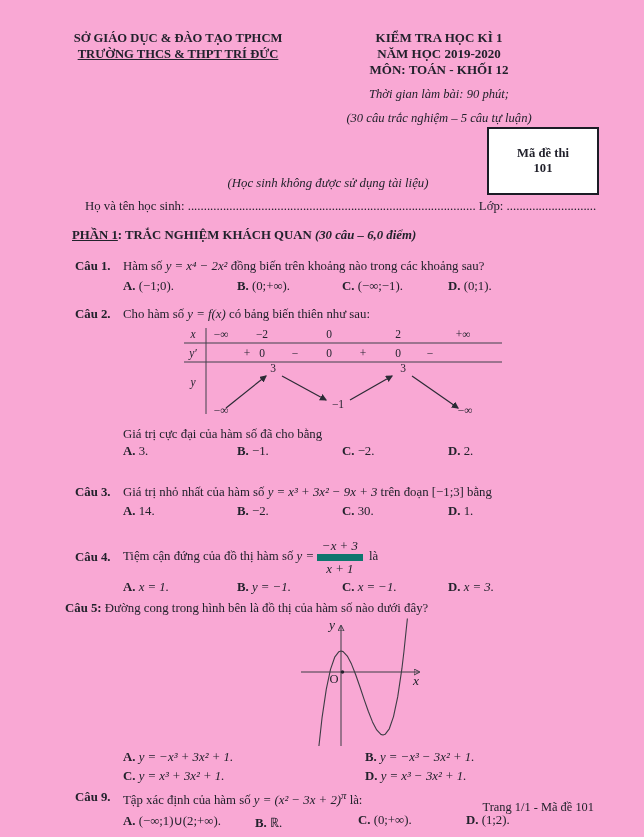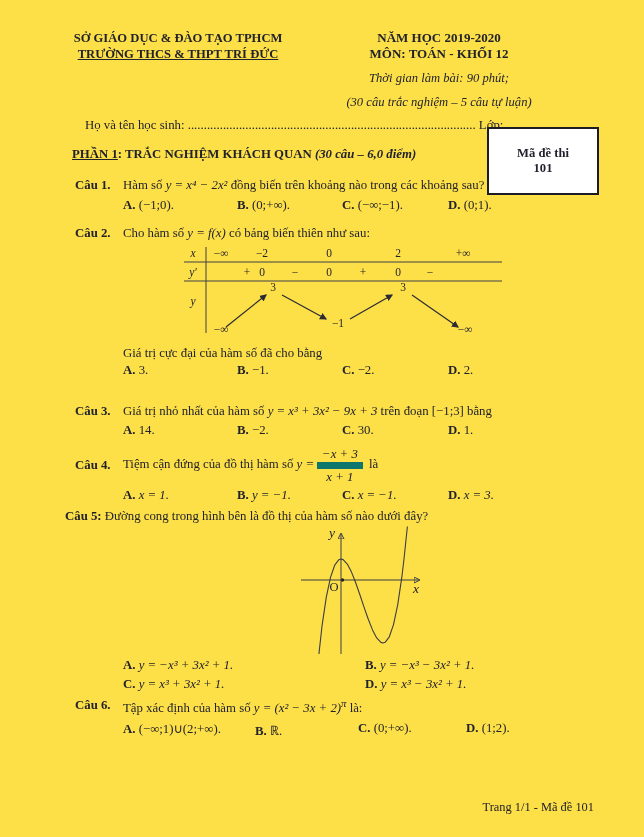--- a/index.html
+++ b/index.html
@@ -1,17 +1,17 @@
 <!DOCTYPE html>
 <html><head>
 <meta charset="utf-8">
 <style>
   html,body { margin:0; padding:0; background:#fff; }
   .page {
-    position:relative; width:644px; height:837px; background:#fde047;
+    position:relative; width:644px; height:837px; background:#f9a8d4;
     font-family:"Liberation Serif", serif; font-size:12.8px; color:#22222c;
     box-sizing:border-box; padding:30px 48px 0 60px; overflow:hidden;
   }
   .ul { text-decoration:underline; }
   .fm { font-style:italic; }
   
   .header { display:flex; }
   .h-left { width:220px; margin-left:8px; text-align:center; font-weight:bold; line-height:16px; font-size:12.6px; }
   .h-left .ul { text-decoration:underline; }
   .h-right { width:258px; margin-left:22px; text-align:center; line-height:16px; }
@@ -64,32 +64,34 @@
 <body>
 
 <div class="page">
 
   <div class="header">
     <div class="h-left">
       <div>SỞ GIÁO DỤC &amp; ĐÀO TẠO TPHCM</div>
       <div class="ul">TRƯỜNG THCS &amp; THPT TRÍ ĐỨC</div>
     </div>
     <div class="h-right">
+      <div class="bold-line">KIỂM TRA HỌC KÌ 1</div>
       <div class="bold-line">NĂM HỌC 2019-2020</div>
       <div class="bold-line">MÔN: TOÁN - KHỐI 12</div>
       <div class="it-line">Thời gian làm bài: 90 phút;</div>
       <div class="it-line">(30 câu trắc nghiệm – 5 câu tự luận)</div>
     </div>
   </div>
 
   <div class="code-box">
     <div>Mã đề thi</div>
     <div>101</div>
   </div>
 
+  <div class="notice">(Học sinh không được sử dụng tài liệu)</div>
 
   <div class="student-line">
     <span>Họ và tên học sinh:</span>
     <span>..........................................................................................</span>
     <span>Lớp:</span>
     <span>.............................</span>
   </div>
 
   <div class="section-title">
     <span class="ul">PHẦN 1</span><span>: TRẮC NGHIỆM KHÁCH QUAN </span><span class="note">(30 câu – 6,0 điểm)</span>
@@ -158,21 +160,21 @@
     <span class="qlabel">Câu 3.</span>
     <span class="qtext"><span>Giá trị nhỏ nhất của hàm số </span><span class="fm">y = x³ + 3x² − 9x + 3</span><span> trên đoạn </span><span>[−1;3]</span><span> bằng</span></span>
   </div>
   <div class="opts4" style="margin-top:4px;">
     <span><span class="okey">A.</span> <span>14.</span></span>
     <span><span class="okey">B.</span> <span>−2.</span></span>
     <span><span class="okey">C.</span> <span>30.</span></span>
     <span><span class="okey">D.</span> <span>1.</span></span>
   </div>
 
-  <div class="q q4row" style="margin-top:9px;">
+  <div class="q q4row" style="margin-top:20px;">
     <span class="qlabel">Câu 4.</span>
     <span class="qtext"><span>Tiệm cận đứng của đồ thị hàm số </span><span class="fm"><span>y =</span><span class="frac"><span class="num">−x + 3</span><span class="den">x + 1</span></span></span><span> là</span></span>
   </div>
   <div class="opts4" style="margin-top:4px;">
     <span><span class="okey">A.</span> <span class="fm">x = 1.</span></span>
     <span><span class="okey">B.</span> <span class="fm">y = −1.</span></span>
     <span><span class="okey">C.</span> <span class="fm">x = −1.</span></span>
     <span><span class="okey">D.</span> <span class="fm">x = 3.</span></span>
   </div>
 
@@ -197,21 +199,21 @@
     </svg>
   </div>
   <div class="opts2">
     <span><span class="okey">A.</span> <span class="fm">y = −x³ + 3x² + 1.</span></span>
     <span><span class="okey">B.</span> <span class="fm">y = −x³ − 3x² + 1.</span></span>
     <span><span class="okey">C.</span> <span class="fm">y = x³ + 3x² + 1.</span></span>
     <span><span class="okey">D.</span> <span class="fm">y = x³ − 3x² + 1.</span></span>
   </div>
 
   <div class="q" style="margin-top:6px;">
-    <span class="qlabel">Câu 6.</span>
+    <span class="qlabel">Câu 9.</span>
     <span class="qtext"><span>Tập xác định của hàm số </span><span class="fm"><span>y = (x² − 3x + 2)</span><sup>π</sup></span><span> là:</span></span>
   </div>
   <div class="opts4" style="grid-template-columns:132px 103px 108px auto; margin-top:5px;">
     <span><span class="okey">A.</span> <span>(−∞;1)∪(2;+∞).</span></span>
     <span><span class="okey">B.</span> <span>ℝ.</span></span>
     <span><span class="okey">C.</span> <span>(0;+∞).</span></span>
     <span><span class="okey">D.</span> <span>(1;2).</span></span>
   </div>
 
   <div class="footer">Trang 1/1 - Mã đề 101</div>

